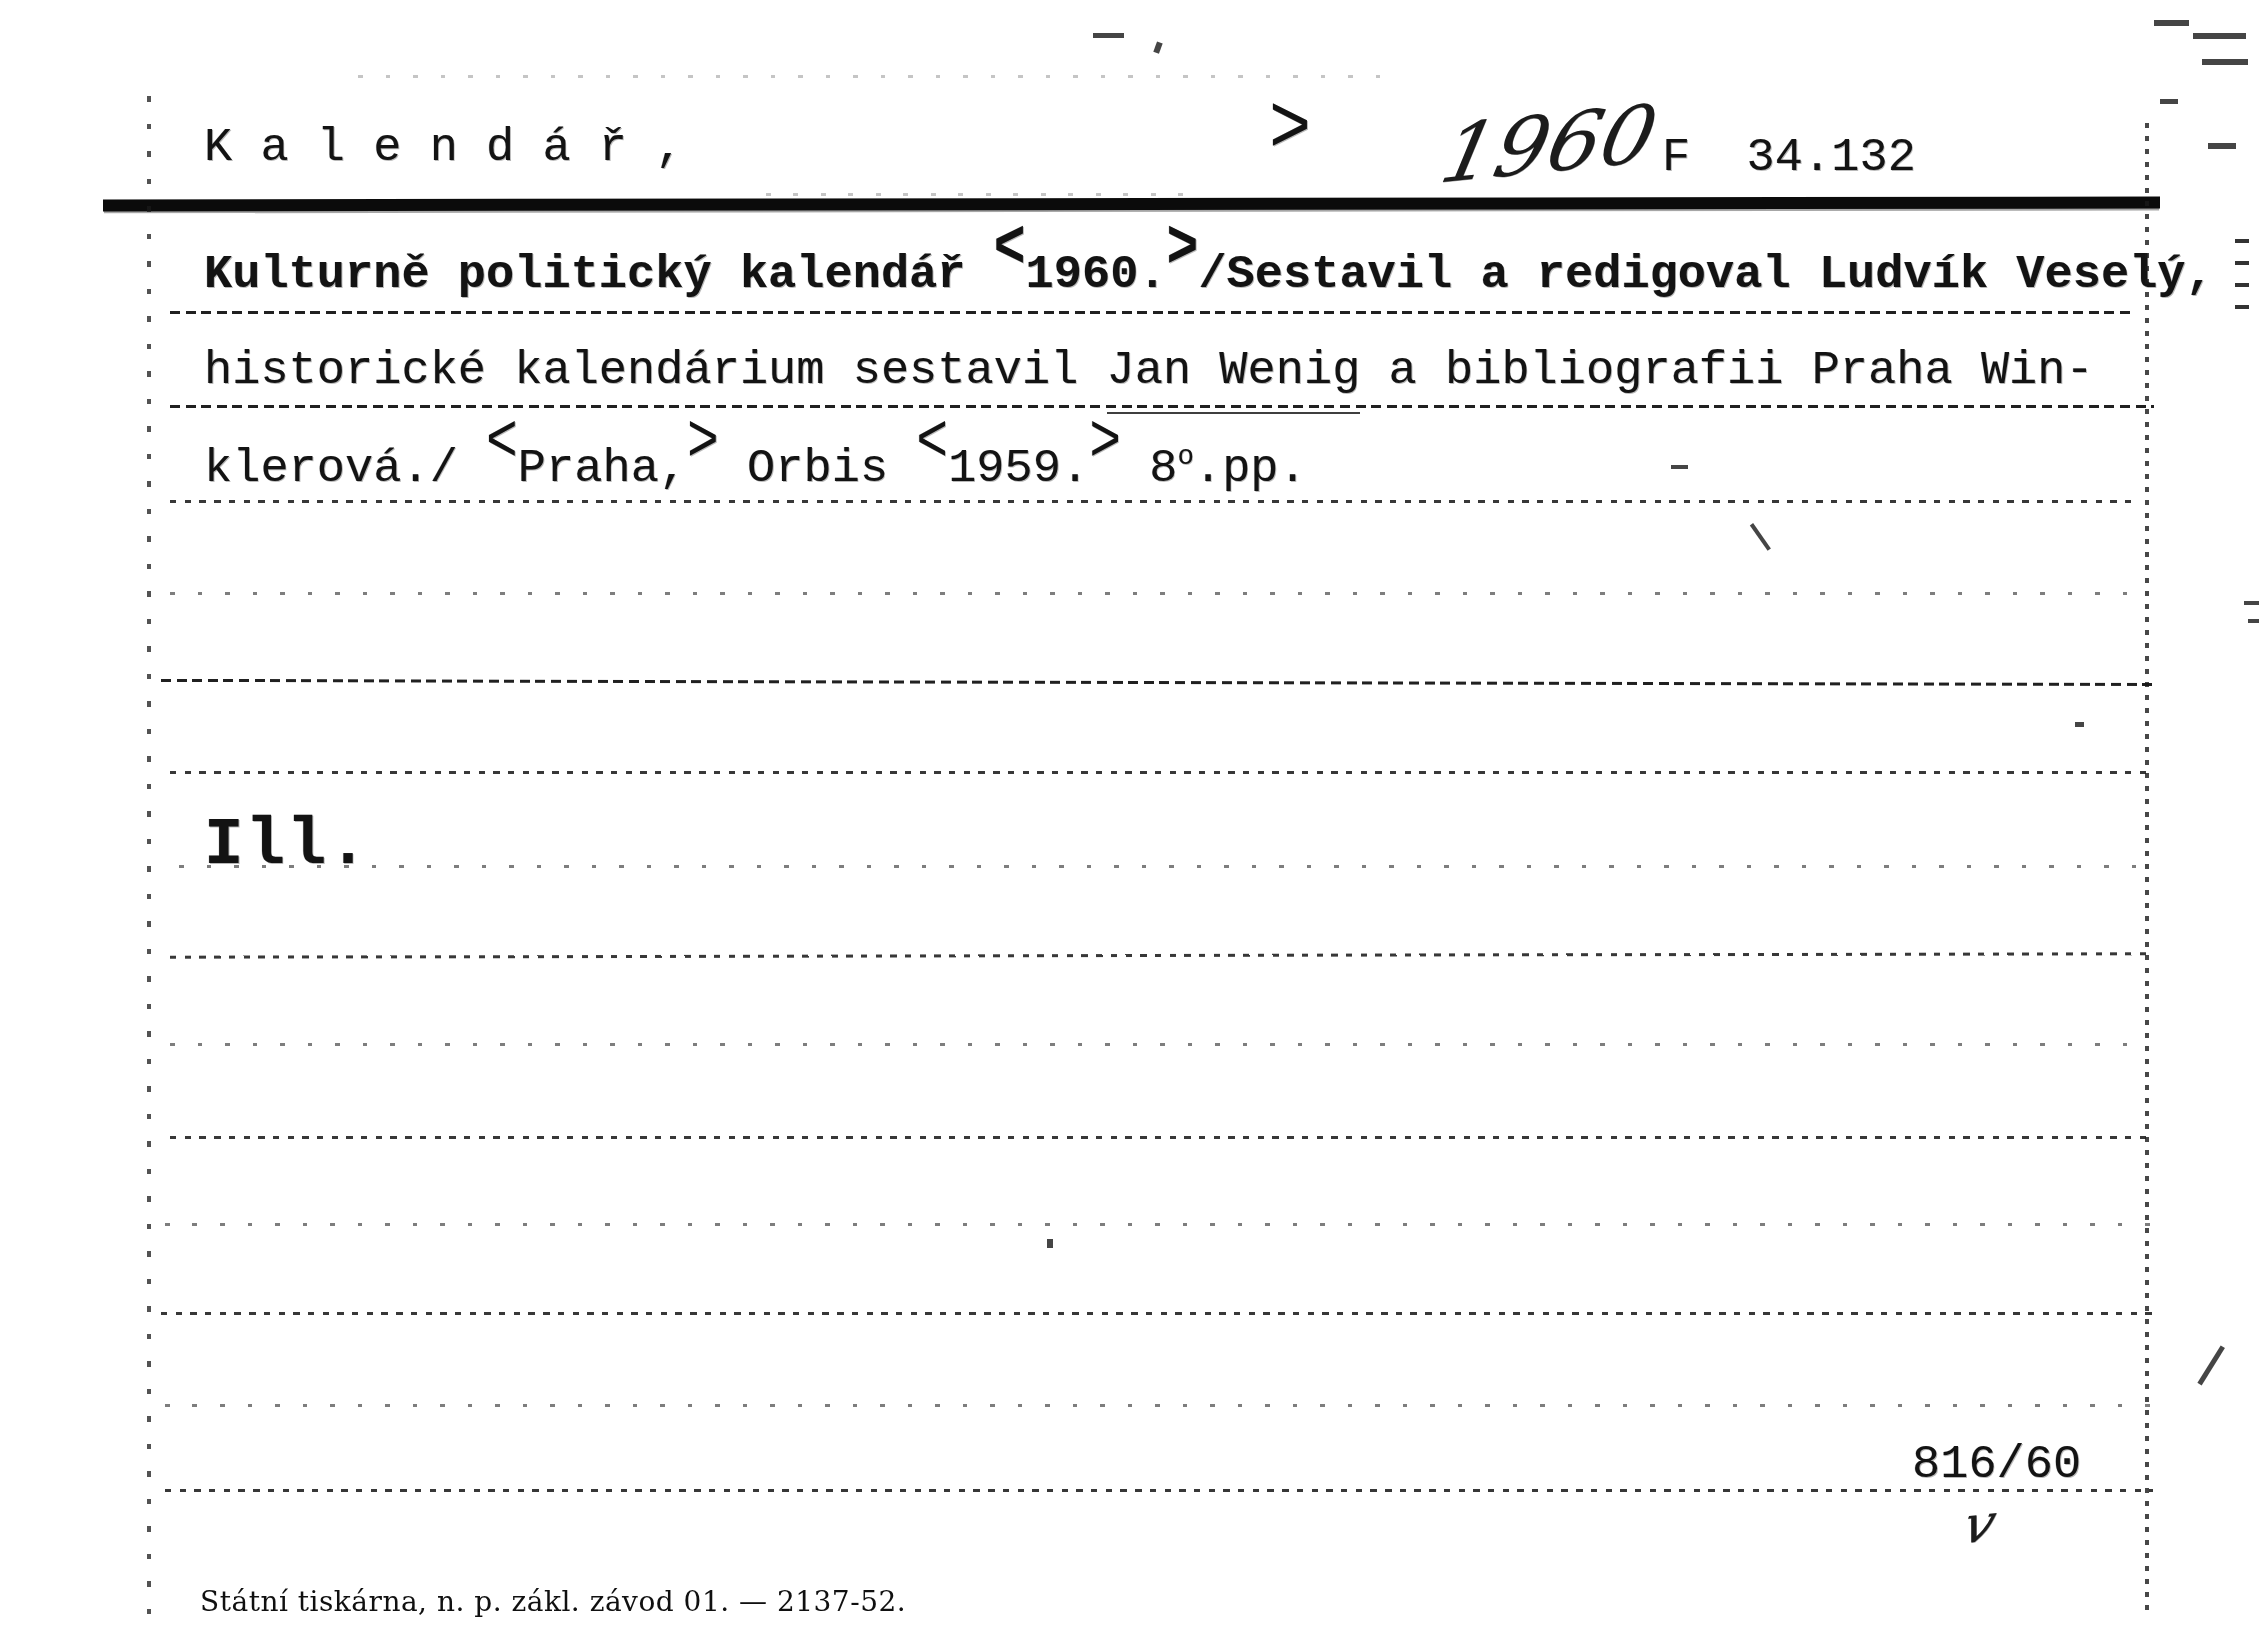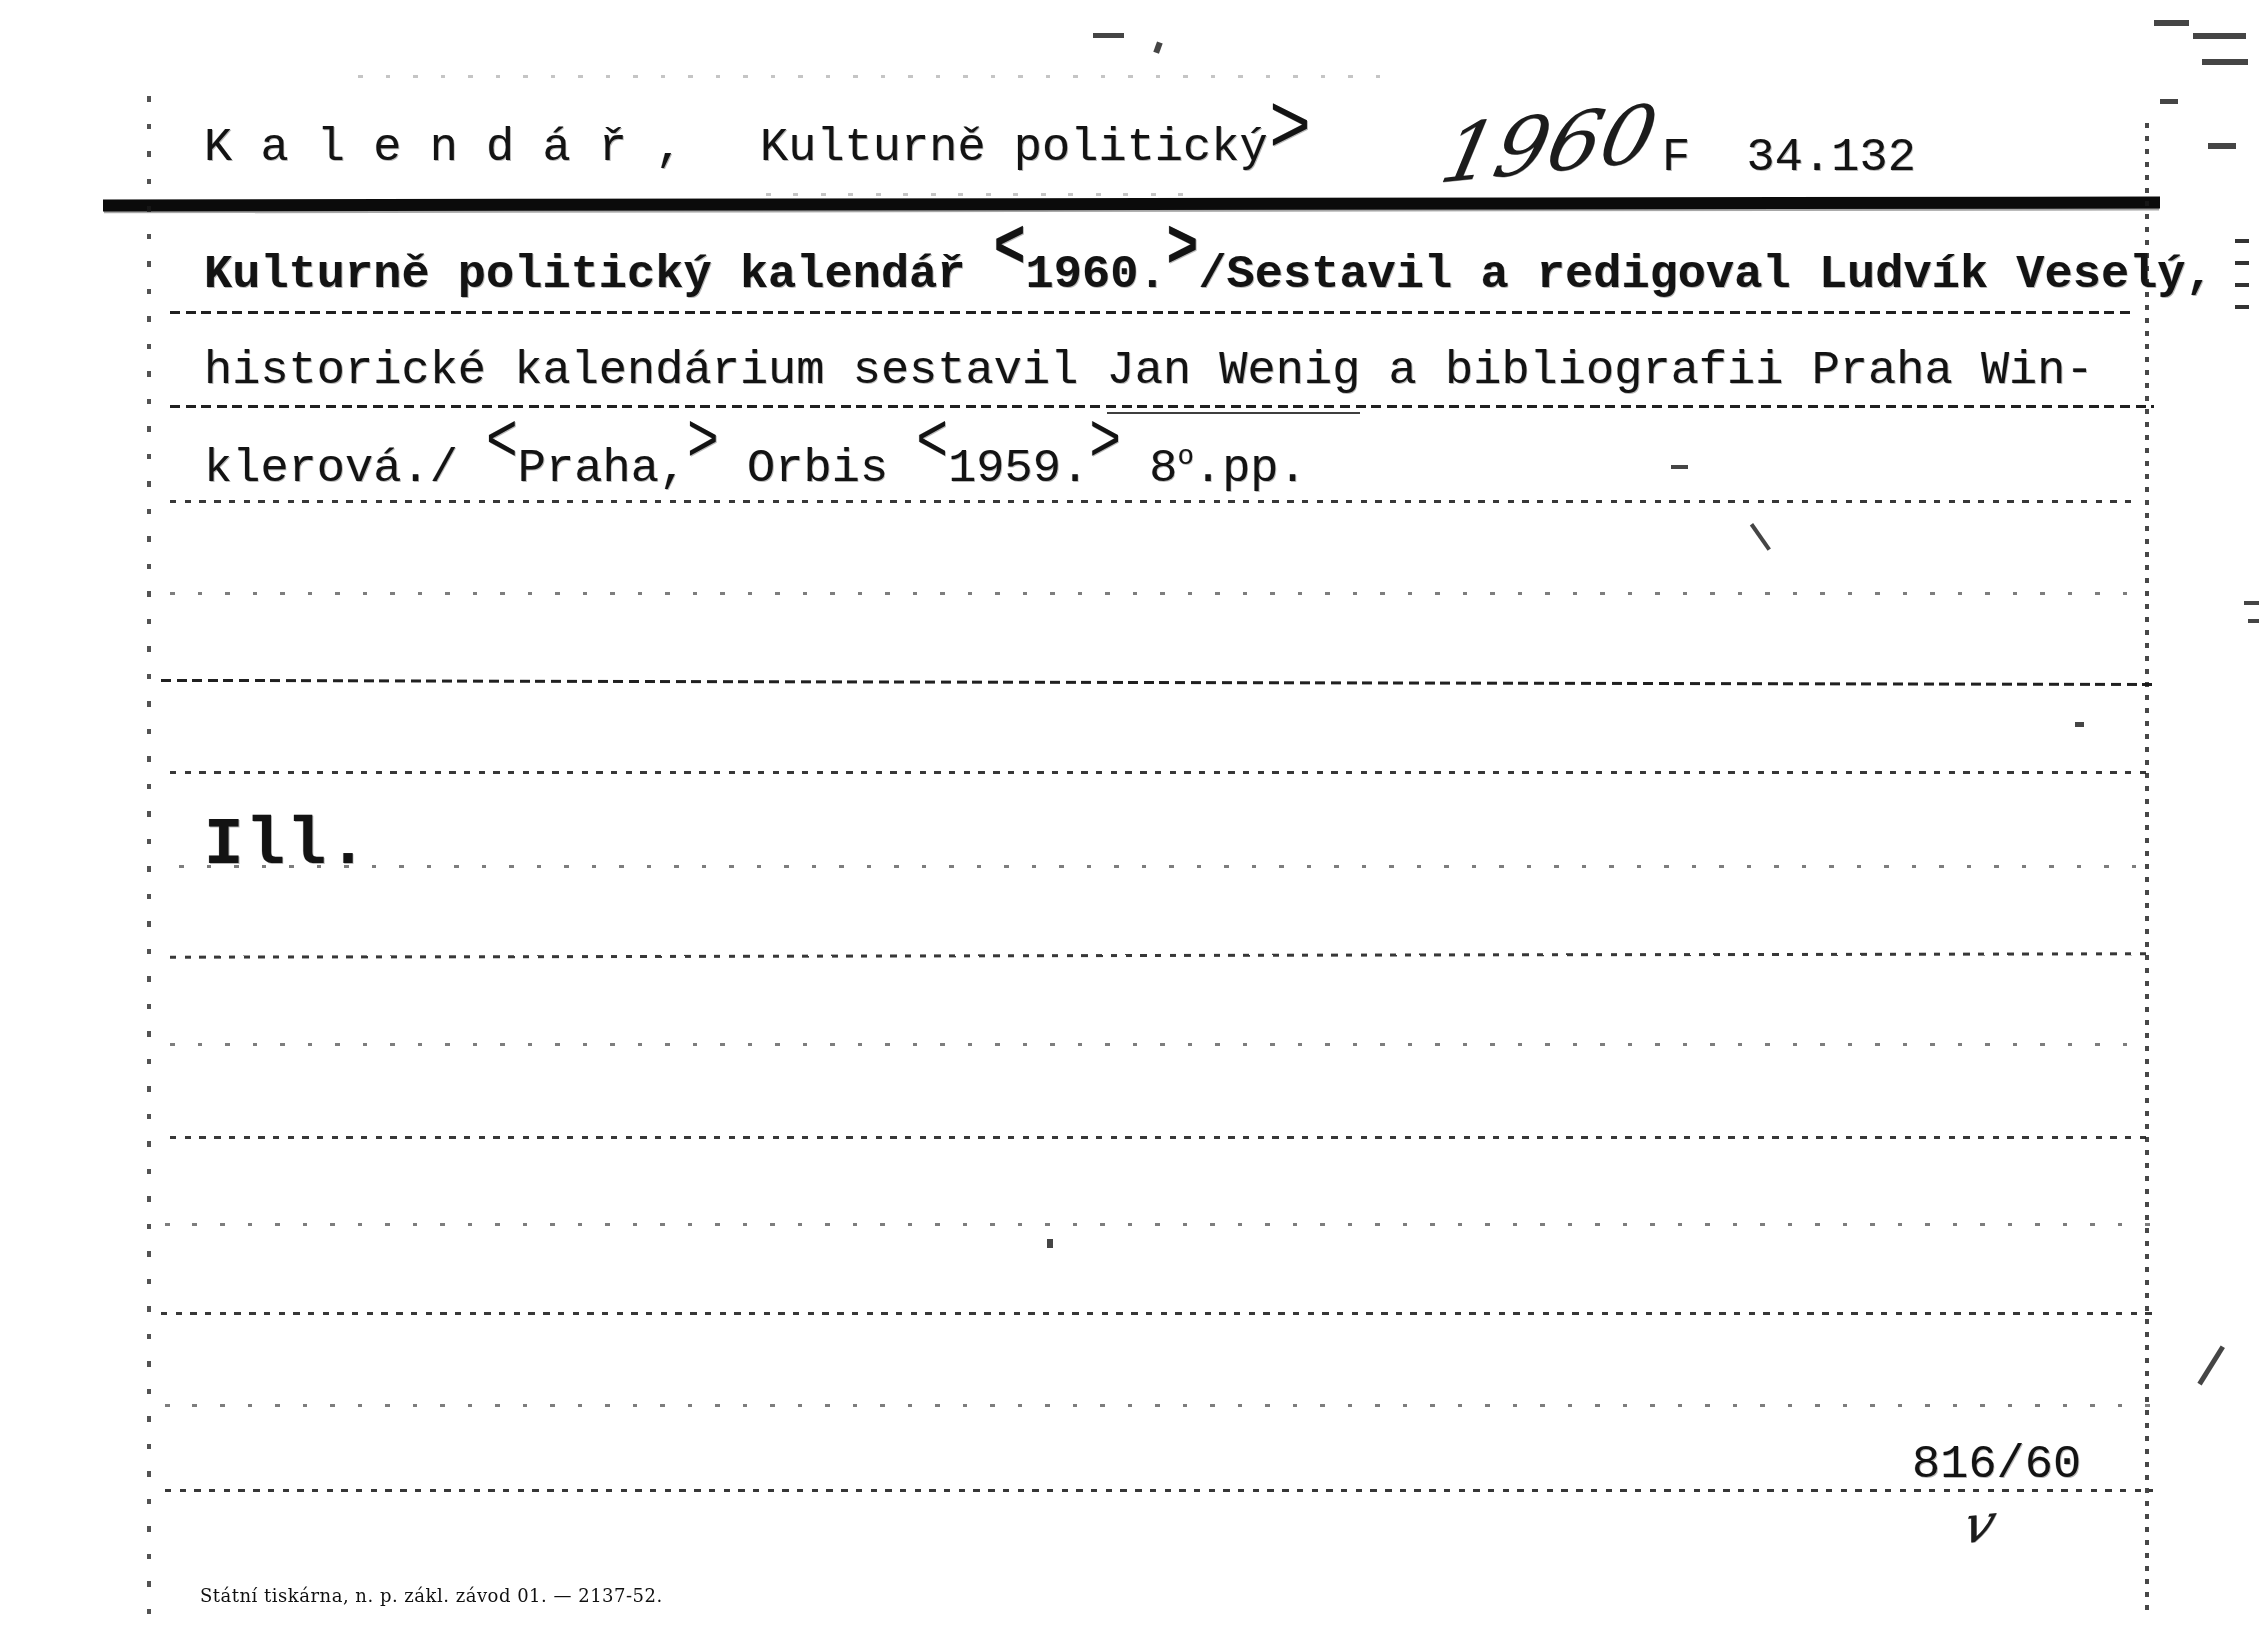--- a/index.html
+++ b/index.html
@@ -40,21 +40,20 @@
   .noise{position:absolute;background:#161616;opacity:.8;}
 </style>
 </head>
 <body>
 
 <div class="stage">
 
   <div class="rule sparse faint" style="left:358px;top:62px;width:1038px;"></div>
 
   <div class="t" style="left:204px;top:108px;">K a l e n d á ř ,</div>
-  <div class="t" style="left:760px;top:108px;">Kulturně politický</div>
   <div class="rule sparse faint" style="left:766px;top:180px;width:439px;"></div>
   <div class="t" style="left:1269px;top:77px;font-size:70px;transform:scaleY(1.2);">&gt;</div>
   <div class="hw" style="left:1446px;top:84px;font-size:81px;">1960</div>
   <div class="t" style="left:1662px;top:118px;">F  34.132</div>
 
   <div class="thick-rule"></div>
 
   <div class="t" style="left:204px;top:230px;font-weight:bold;"><span>Kulturně politický kalendář </span><span class="ang">&lt;</span><span>1960.</span><span class="ang">&gt;</span><span>/Sestavil a redigoval Ludvík Veselý,</span></div>
 
   <div class="t" style="left:204px;top:331px;"><span>historické kalendárium sestavil </span><span class="u-solid">Jan Wenig</span><span> a bibliografii Praha Win-</span></div>
@@ -76,21 +75,21 @@
   <div class="rule sparse" style="left:165px;top:1391px;width:1988px;"></div>
   <div class="rule" style="left:165px;top:1476px;width:1988px;"></div>
 
   <div class="vrule" style="left:147px;top:83px;height:1524px;"></div>
   <div class="vrule dense" style="left:2145px;top:110px;height:1488px;"></div>
 
   <div class="t bold" style="left:204px;top:795px;font-size:66px;letter-spacing:1.8px;">Ill.</div>
   <div class="t" style="left:1912px;top:1425px;">816/60</div>
   <div class="hw" style="left:1965px;top:1480px;font-size:53px;">v</div>
 
-  <div class="serif" style="left:200px;top:1572px;font-size:18px;">Státní tiskárna, n. p. zákl. závod 01. — 2137-52.</div>
+  <div class="serif" style="left:200px;top:1572px;font-size:28px;">Státní tiskárna, n. p. zákl. závod 01. — 2137-52.</div>
 
   <div class="noise" style="left:1093px;top:20px;width:31px;height:4.6px;"></div>
   <div class="noise" style="left:1155px;top:29px;width:5.5px;height:11px;transform:rotate(20deg);"></div>
   <div class="noise" style="left:2154px;top:7.3px;width:35px;height:5.5px;"></div>
   <div class="noise" style="left:2193px;top:20px;width:53px;height:6.4px;"></div>
   <div class="noise" style="left:2202px;top:46px;width:46px;height:5.5px;"></div>
   <div class="noise" style="left:2160px;top:86px;width:18.4px;height:4.6px;"></div>
   <div class="noise" style="left:2208px;top:130px;width:27.5px;height:5.5px;"></div>
   <div class="abs" style="left:2235px;top:226px;width:13.8px;height:83px;background:repeating-linear-gradient(180deg,#333 0 3.7px,transparent 3.7px 22px);"></div>
   <div class="noise" style="left:2244px;top:588px;width:14.7px;height:3.7px;"></div>

